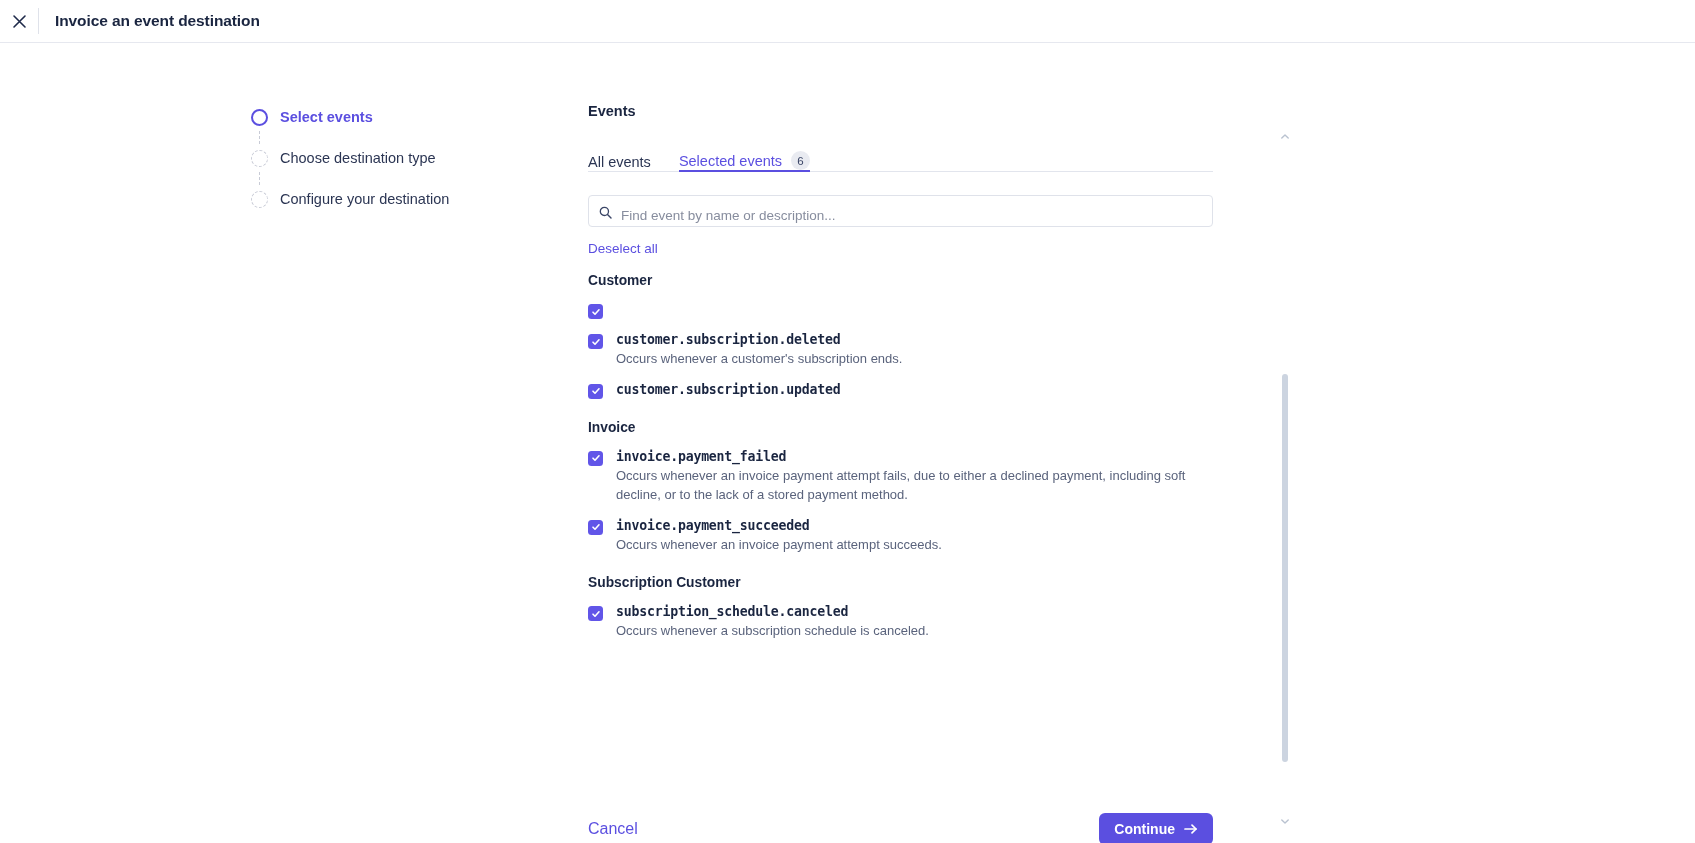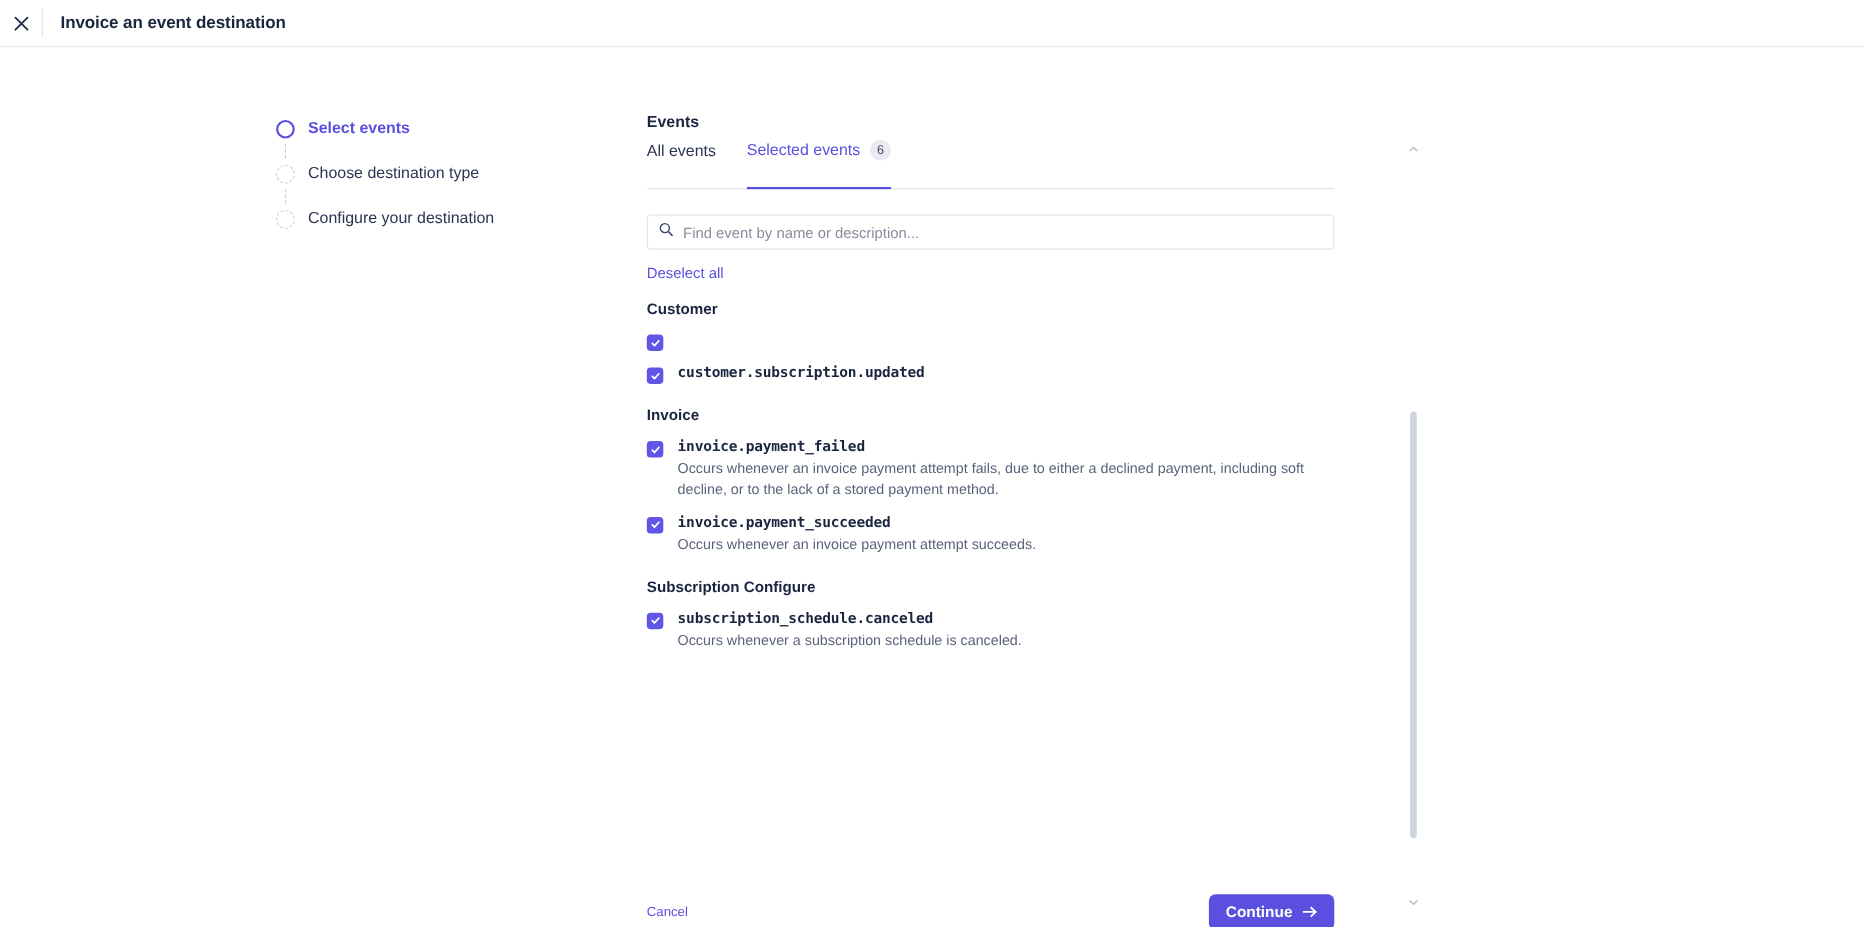--- a/index.html
+++ b/index.html
@@ -109,21 +109,21 @@
     align-items: flex-end;
     border-bottom: 1px solid #e2e5ed;
     height: 34px;
   }
   .tab {
     display: flex;
     align-items: center;
     gap: 9px;
     font-size: 14.5px;
     color: #2b3553;
-    padding-bottom: 24px;
+    padding-bottom: 0;
     margin-right: 28px;
     cursor: pointer;
     border-bottom: 2.5px solid transparent;
     margin-bottom: -1px;
   }
   .tab.active {
     color: #5b4fe0;
     border-bottom-color: #5b4fe0;
     align-items: center;
   }
@@ -137,25 +137,25 @@
     background: #e9ebf1;
     color: #3a4566;
     font-size: 11.5px;
     font-weight: normal;
   }
 
   
   .search-row { margin-top: 23px; }
   .search-box {
     display: flex;
-    align-items: center;
+    align-items: flex-end;
     height: 32px;
     border: 1px solid #dfe2ea;
     border-radius: 4px;
-    padding: 14px 10px;
+    padding: 3px 10px;
     background: #ffffff;
   }
   .search-box svg { flex: 0 0 auto; }
   .search-input {
     flex: 1;
     border: none;
     outline: none;
     margin-left: 9px;
     font-size: 13.5px;
     color: #2b3553;
@@ -222,21 +222,21 @@
   .footer {
     position: absolute;
     left: 588px;
     top: 770px;
     width: 625px;
     display: flex;
     align-items: center;
     justify-content: space-between;
   }
   .cancel-link {
-    font-size: 12px;
+    font-size: 16px;
     color: #5b4fe0;
     cursor: pointer;
   }
   .continue-btn {
     display: inline-flex;
     align-items: center;
     gap: 9px;
     background: #5b4fe0;
     color: #ffffff;
     border: none;
@@ -351,20 +351,33 @@
         <div class="event-item">
           <div class="checkbox">
             <span>
               <svg width="10" height="10" viewBox="0 0 10 10" fill="none">
                 <path d="M2 5.2 L4 7.2 L8 2.8" stroke="#ffffff" stroke-width="1.6" stroke-linecap="round" stroke-linejoin="round"></path>
               </svg>
             </span>
           </div>
         </div>
 
+        <div class="event-item">
+          <div class="checkbox">
+            <span>
+              <svg width="10" height="10" viewBox="0 0 10 10" fill="none">
+                <path d="M2 5.2 L4 7.2 L8 2.8" stroke="#ffffff" stroke-width="1.6" stroke-linecap="round" stroke-linejoin="round"></path>
+              </svg>
+            </span>
+          </div>
+          <div class="event-text">
+            <div class="event-name">customer.subscription.deleted</div>
+            <div class="event-desc">Occurs whenever a customer's subscription ends.</div>
+          </div>
+        </div>
 
         <div class="event-item">
           <div class="checkbox">
             <span>
               <svg width="10" height="10" viewBox="0 0 10 10" fill="none">
                 <path d="M2 5.2 L4 7.2 L8 2.8" stroke="#ffffff" stroke-width="1.6" stroke-linecap="round" stroke-linejoin="round"></path>
               </svg>
             </span>
           </div>
           <div class="event-text">
@@ -399,21 +412,21 @@
             </span>
           </div>
           <div class="event-text">
             <div class="event-name">invoice.payment_succeeded</div>
             <div class="event-desc">Occurs whenever an invoice payment attempt succeeds.</div>
           </div>
         </div>
       </div>
 
       <div class="group">
-        <div class="group-title">Subscription Configure</div>
+        <div class="group-title">Subscription Customer</div>
 
         <div class="event-item">
           <div class="checkbox">
             <span>
               <svg width="10" height="10" viewBox="0 0 10 10" fill="none">
                 <path d="M2 5.2 L4 7.2 L8 2.8" stroke="#ffffff" stroke-width="1.6" stroke-linecap="round" stroke-linejoin="round"></path>
               </svg>
             </span>
           </div>
           <div class="event-text">

